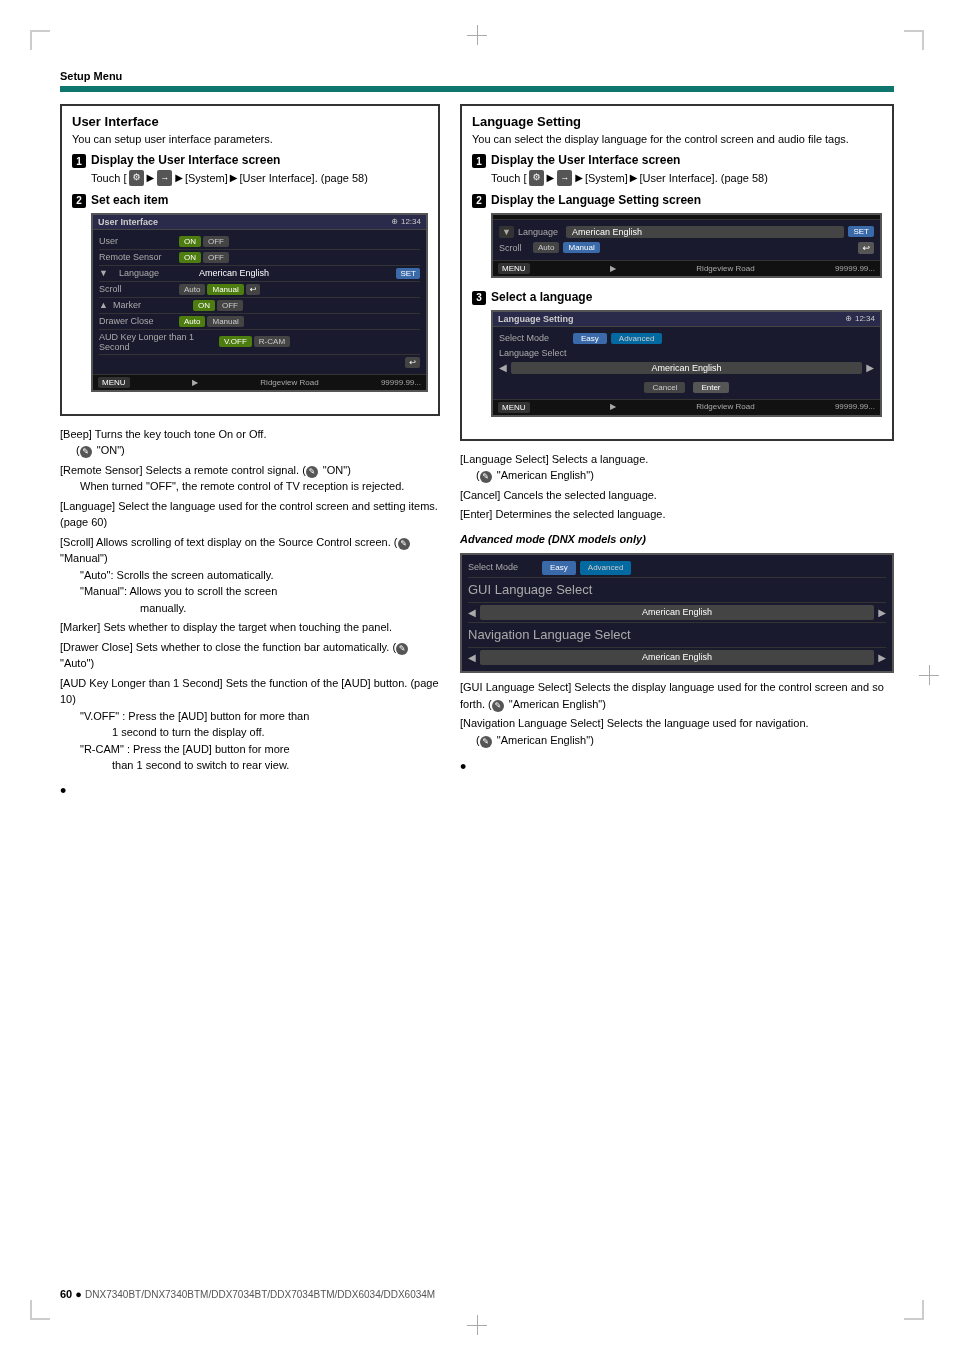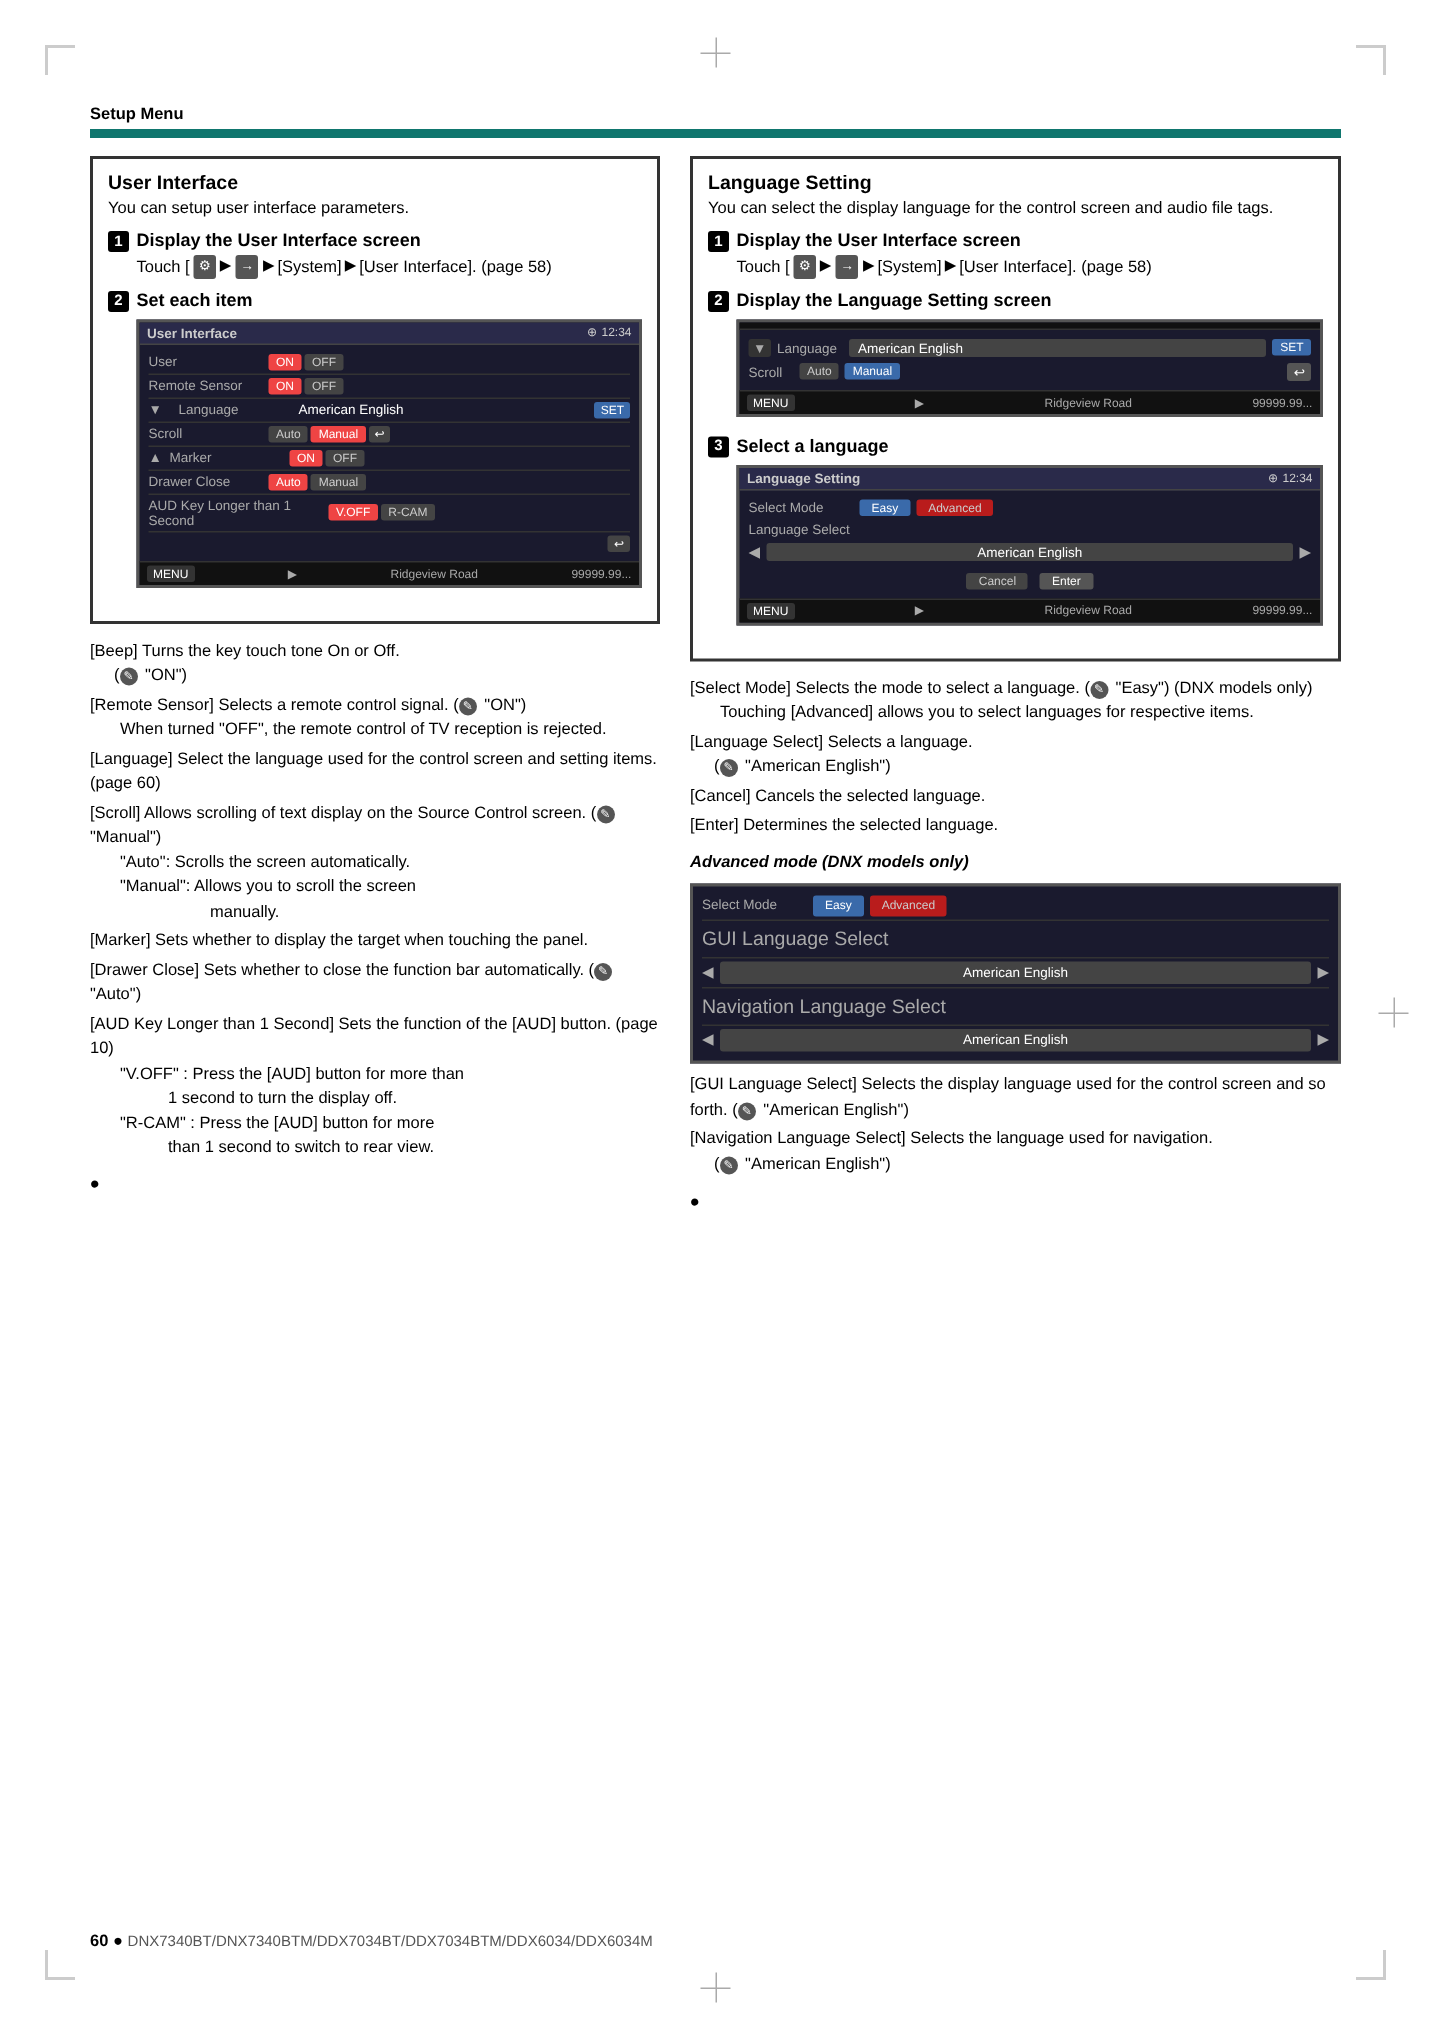--- a/index.html
+++ b/index.html
@@ -193,21 +193,21 @@
       gap: 2px;
     }
     .toggle-option {
       background: #444;
       color: #ccc;
       font-size: 8px;
       padding: 1px 5px;
       border-radius: 2px;
     }
     .toggle-option.active {
-      background: #ef4444;
+      background: #4d7c0f;
       color: #fff;
     }
     .screen-footer {
       background: #111;
       padding: 2px 5px;
       display: flex;
       justify-content: space-between;
       align-items: center;
       font-size: 8px;
       color: #aaa;
@@ -335,21 +335,21 @@
       padding: 4px 6px;
     }
     .ls-row {
       display: flex;
       align-items: center;
       padding: 2px 0;
       gap: 4px;
     }
     .ls-label { color: #aaa; font-size: 9px; min-width: 70px; }
     .ls-mode-btn {
-      background: #b91c1c;
+      background: #0369a1;
       color: #ccc;
       font-size: 8px;
       padding: 1px 8px;
       border-radius: 2px;
     }
     .ls-mode-btn.active {
       background: #3a6aaa;
       color: #fff;
     }
     .ls-arrow {
@@ -722,25 +722,20 @@
               </div>
             </div>
 
           </div>
         </div>
 
       </div>
 
       <div class="desc-block">
 
-        <div class="desc-item">
-          <span class="desc-key">[Select Mode]</span>
-          <span>  Selects the mode to select a language. (<span class="note-icon">✎</span> "Easy") (DNX models only)</span><br>
-          <span class="desc-indent">Touching [Advanced] allows you to select languages for respective items.</span>
-        </div>
 
         <div class="desc-item">
           <span class="desc-key">[Language Select]</span>
           <span>  Selects a language.</span><br>
           <span style="margin-left:16px;">(<span class="note-icon">✎</span> "American English")</span>
         </div>
 
         <div class="desc-item">
           <span class="desc-key">[Cancel]</span>
           <span>  Cancels the selected language.</span>

